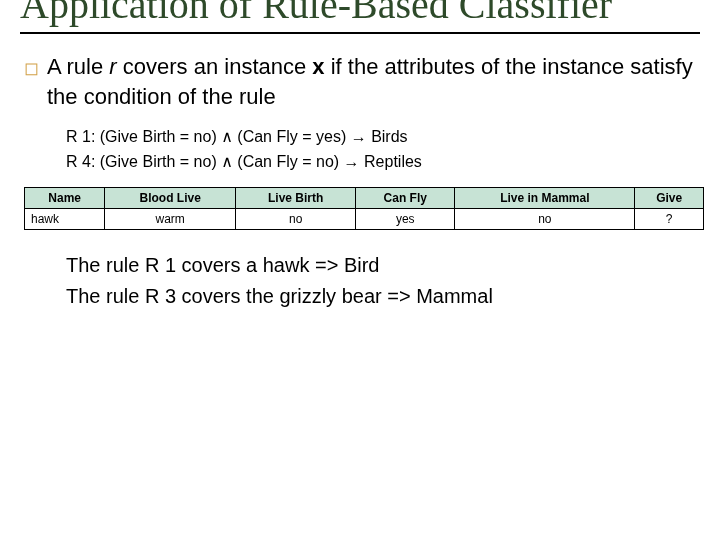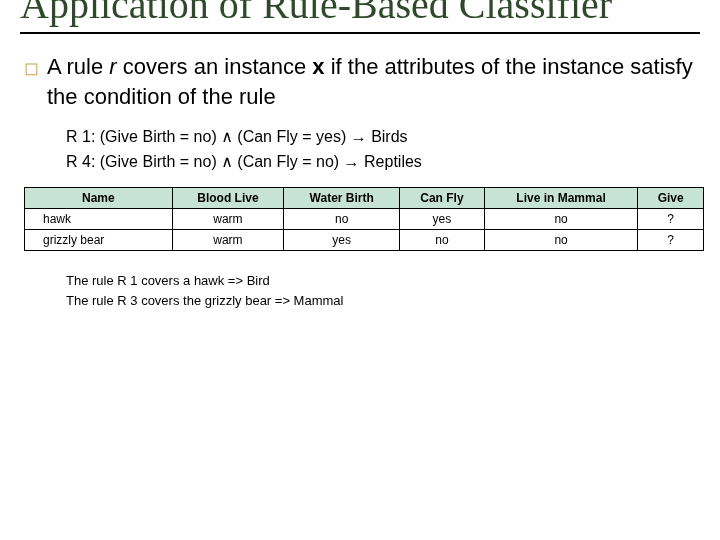--- a/index.html
+++ b/index.html
@@ -76,29 +76,29 @@
   }
   table.data th {
     background: #c7e3d5;
     border: 1px solid #000;
     padding: 3px 6px;
     font-weight: bold;
     text-align: center;
   }
   table.data td {
     border: 1px solid #000;
-    padding: 3px 18px;
+    padding: 3px 6px;
     text-align: center;
   }
   table.data td.name {
     text-align: left;
   }
   .concl {
     margin-left: 42px;
-    font-size: 13px;
+    font-size: 20px;
     line-height: 1.55;
   }
 </style>
 </head>
 <body>
 
 <div class="slide">
 
   <div class="title">Application of Rule-Based Classifier</div>
   <hr class="hr">
@@ -115,40 +115,32 @@
     <div class="rules">
       <div>R 1: (Give Birth = no) ∧ (Can Fly = yes) → Birds</div>
       <div>R 4: (Give Birth = no) ∧ (Can Fly = no) → Reptiles</div>
     </div>
 
     <table class="data">
       <thead>
         <tr>
           <th>Name</th>
           <th>Blood Live</th>
-          <th>Water Birth</th>
+          <th>Live Birth</th>
           <th>Can Fly</th>
           <th>Live in Mammal</th>
           <th>Give</th>
         </tr>
       </thead>
       <tbody>
         <tr>
           <td class="name">hawk</td>
           <td>warm</td>
           <td>no</td>
           <td>yes</td>
-          <td>no</td>
-          <td>?</td>
-        </tr>
-        <tr>
-          <td class="name">grizzly bear</td>
-          <td>warm</td>
-          <td>yes</td>
-          <td>no</td>
           <td>no</td>
           <td>?</td>
         </tr>
       </tbody>
     </table>
 
     <div class="concl">
       <div>The rule R 1 covers a hawk =&gt; Bird</div>
       <div>The rule R 3 covers the grizzly bear =&gt; Mammal</div>
     </div>

